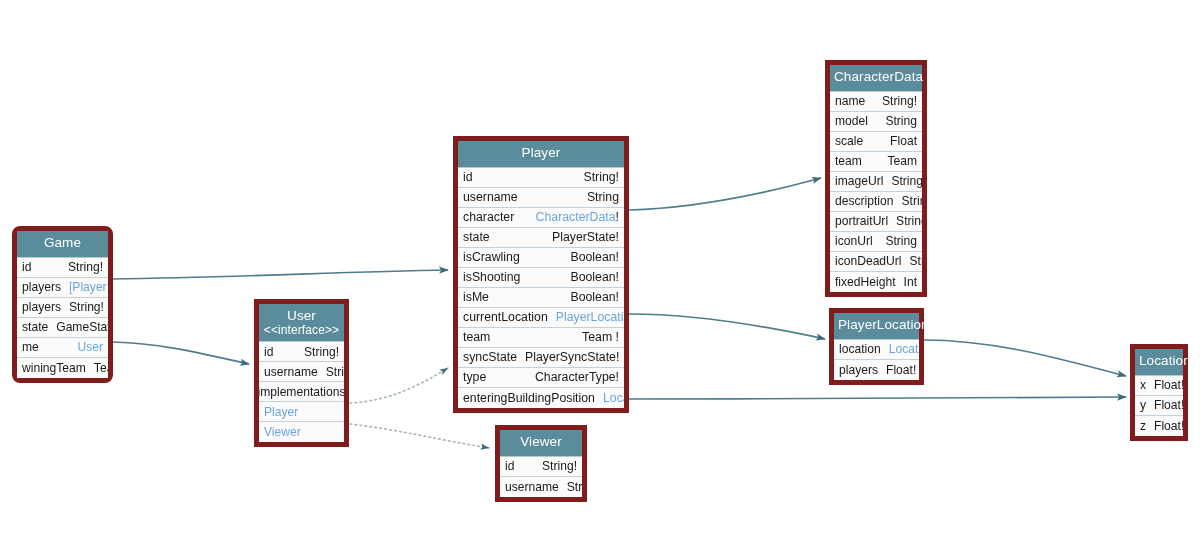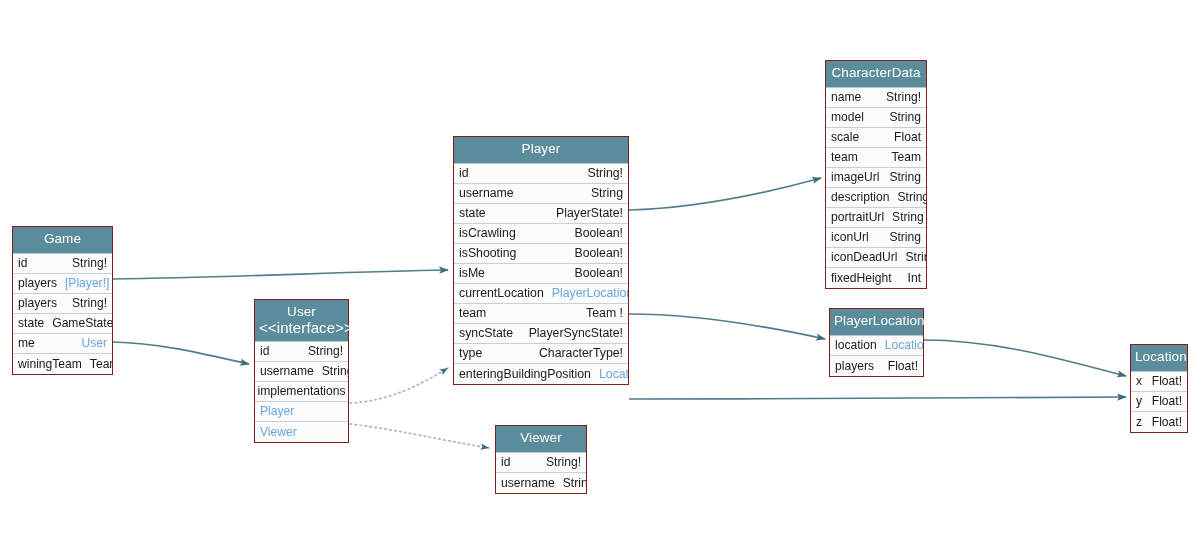--- a/index.html
+++ b/index.html
@@ -24,38 +24,38 @@
     position: absolute;
     left: 0;
     top: 0;
     width: 1200px;
     height: 547px;
     pointer-events: none;
   }
   .entity {
     position: absolute;
     box-sizing: border-box;
-    border: 1px solid #7f1d1d;
+    border: 5px solid #7f1d1d;
     background: #fde047;
     z-index: 2;
   }
   .ent-header {
     box-sizing: border-box;
     background: #5b8c9b;
     color: #ffffff;
     text-align: center;
     font-size: 13.5px;
     line-height: 1.25;
     padding: 4px 4px 5px 4px;
     border-bottom: 1px solid #b6c8d1;
     letter-spacing: 0.1px;
   }
   .ent-header .sub {
     display: block;
-    font-size: 15px;
+    font-size: 12px;
     line-height: 1.05;
     margin-top: -1px;
   }
   .rows {
     display: block;
   }
   .row {
     box-sizing: border-box;
     display: flex;
     align-items: center;
@@ -75,21 +75,21 @@
   .row.center {
     justify-content: center;
   }
   .row.center .fname { margin: 12px auto; }
   .ftype.link, .fname.link { color: #6aa6dd; }
   .ftype.link .bang-dark { color: #1a1a1a; }
   .row.solo { justify-content: flex-start; }
   .row.solo .fname { width: 100%; }
 
   
-  #ent-game        { left: 12px;   top: 226px; width: 101px; }
+  #ent-game        { left: 12px;   top: 226px; width: 101px; border-radius: 8px; }
   #ent-user        { left: 254px;  top: 299px; width: 95px;  }
   #ent-player      { left: 453px;  top: 136px; width: 176px; }
   #ent-characterdata { left: 825px; top: 60px;  width: 102px; }
   #ent-playerlocation { left: 829px; top: 308px; width: 95px; }
   #ent-location    { left: 1130px; top: 344px; width: 58px;  }
   #ent-viewer      { left: 495px;  top: 425px; width: 92px;  }
 
   #ent-game .row, #ent-user .row, #ent-playerlocation .row,
   #ent-location .row, #ent-viewer .row, #ent-characterdata .row {
     font-size: 12.1px;
@@ -193,20 +193,24 @@
     <div class="rows">
       <div class="row">
         <span class="fname">id</span>
         <span class="ftype">String!</span>
       </div>
       <div class="row">
         <span class="fname">username</span>
         <span class="ftype">String</span>
       </div>
       <div class="row">
+        <span class="fname">character</span>
+        <span class="ftype link">CharacterData<span class="bang-dark">!</span></span>
+      </div>
+      <div class="row">
         <span class="fname">state</span>
         <span class="ftype">PlayerState!</span>
       </div>
       <div class="row">
         <span class="fname">isCrawling</span>
         <span class="ftype">Boolean!</span>
       </div>
       <div class="row">
         <span class="fname">isShooting</span>
         <span class="ftype">Boolean!</span>

